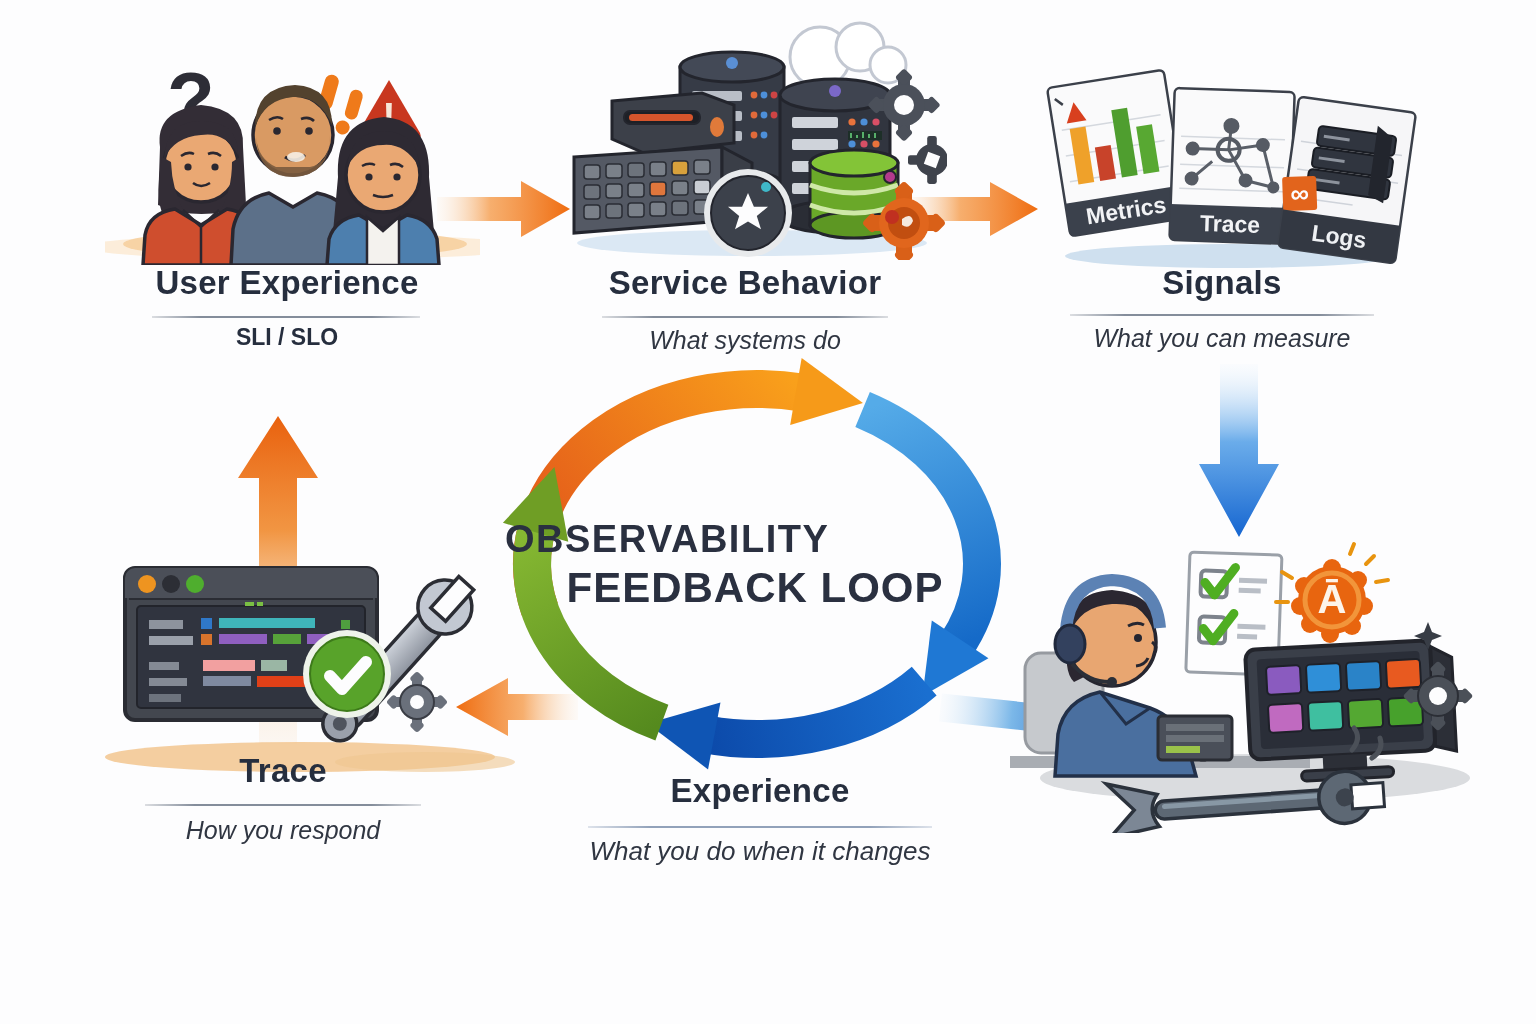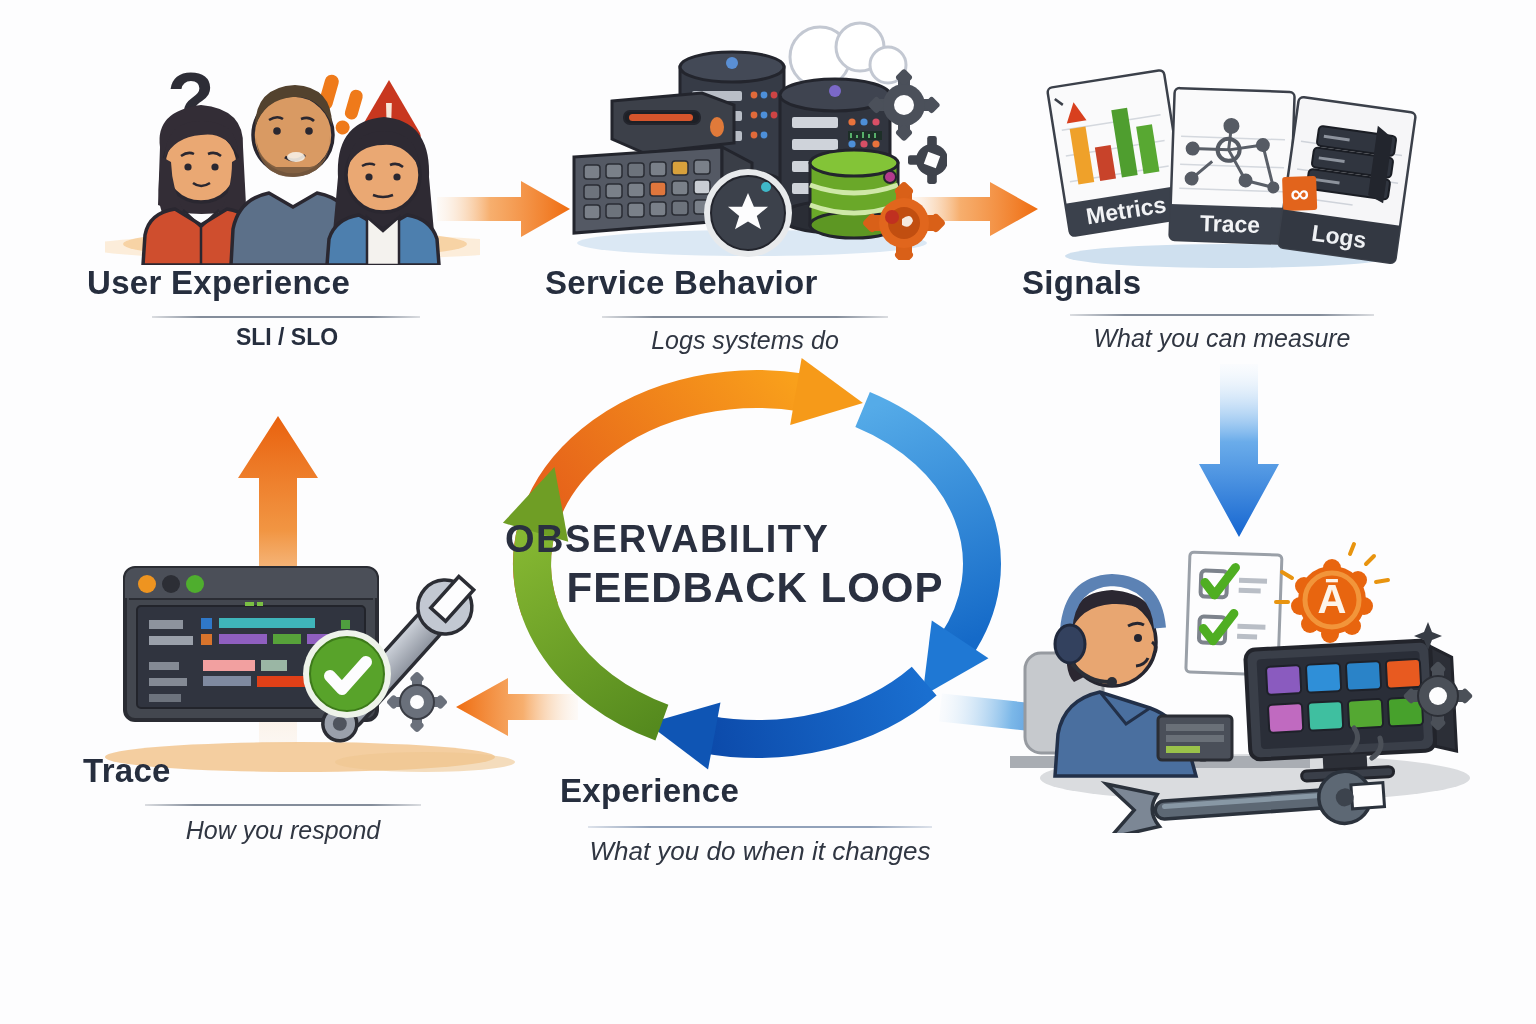--- a/index.html
+++ b/index.html
@@ -1,19 +1,19 @@
 <!DOCTYPE html>
 <html><head>
 <meta charset="utf-8">
 <style>
   html,body{margin:0;padding:0;background:#fdfdfe;}
   .stage{position:relative;width:1536px;height:1024px;background:#fdfdfe;overflow:hidden;
          font-family:"Liberation Sans","DejaVu Sans",sans-serif;color:#2b3140;}
   .abs{position:absolute;}
-  .node-title{position:absolute;font-weight:bold;font-size:33px;color:#262e3e;letter-spacing:.3px;}
+  .node-title{position:absolute;text-align:center;font-weight:bold;font-size:33px;color:#262e3e;letter-spacing:.3px;}
   .node-sub{position:absolute;text-align:center;font-weight:bold;font-size:23px;color:#262e3e;}
   .node-caption{position:absolute;text-align:center;font-style:italic;font-size:25px;color:#303642;}
   .divider{position:absolute;height:2px;background:linear-gradient(90deg,rgba(120,128,140,.25),#848d9b 18%,#848d9b 82%,rgba(120,128,140,.25));}
   .center-line1{position:absolute;text-align:left;font-weight:bold;font-size:38px;letter-spacing:1.5px;color:#2a3040;}
   .center-line2{position:absolute;text-align:center;font-weight:bold;font-size:42px;letter-spacing:1px;color:#2a3040;}
   svg text{font-family:"Liberation Sans","DejaVu Sans",sans-serif;}
   .z1{z-index:1}.z2{z-index:2}.z3{z-index:3}.z4{z-index:4}
 </style>
 </head>
 <body>
@@ -539,21 +539,21 @@
     </g>
     <path d="M352 212 q10 -12 2 -22 M372 220 q12 -8 8 -20" stroke="#4b5058" stroke-width="5" fill="none" stroke-linecap="round"></path>
   </svg>
 
   <div class="node-title z4" style="left:87px;top:264px;width:400px">User Experience</div>
   <div class="divider z4" style="left:152px;top:316px;width:268px"></div>
   <div class="node-sub z4" style="left:87px;top:324px;width:400px">SLI / SLO</div>
 
   <div class="node-title z4" style="left:545px;top:264px;width:400px">Service Behavior</div>
   <div class="divider z4" style="left:602px;top:316px;width:286px"></div>
-  <div class="node-caption z4" style="left:545px;top:326px;width:400px">Logs systems do</div>
+  <div class="node-caption z4" style="left:545px;top:326px;width:400px">What systems do</div>
 
   <div class="node-title z4" style="left:1022px;top:264px;width:400px">Signals</div>
   <div class="divider z4" style="left:1070px;top:314px;width:304px"></div>
   <div class="node-caption z4" style="left:1022px;top:324px;width:400px">What you can measure</div>
 
   <div class="node-title z4" style="left:83px;top:752px;width:400px">Trace</div>
   <div class="divider z4" style="left:145px;top:804px;width:276px"></div>
   <div class="node-caption z4" style="left:83px;top:816px;width:400px">How you respond</div>
 
   <div class="node-title z4" style="left:560px;top:772px;width:400px">Experience</div>

